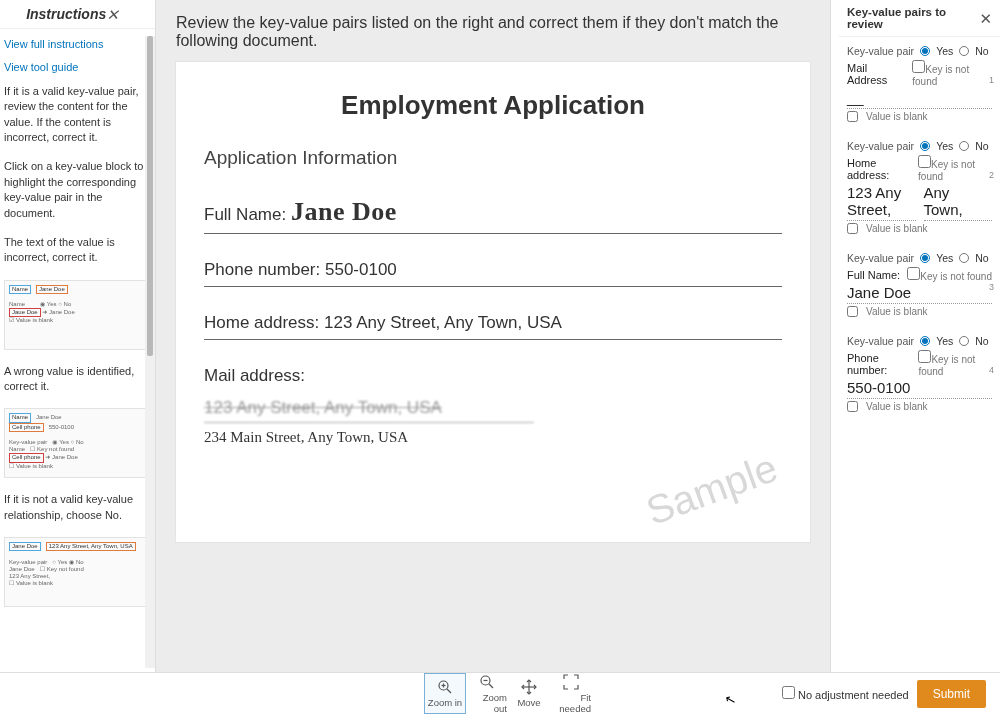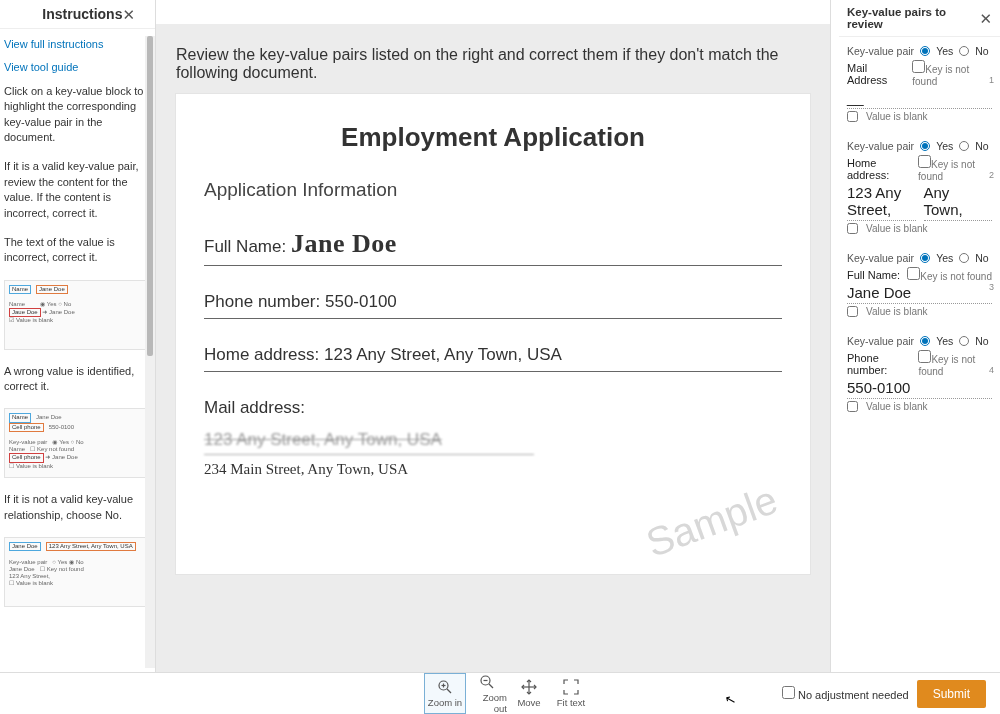--- a/index.html
+++ b/index.html
@@ -21,24 +21,25 @@
   
   .instructions-panel {
     width: 156px;
     border-right: 1px solid #ddd;
     position: relative;
     overflow: hidden;
     background: #fff;
   }
   .instructions-header {
     display: flex;
-    justify-content: flex-end;
+    justify-content: center;
     align-items: center;
     padding: 6px 20px 6px 10px;
     border-bottom: 1px solid #eee;
+    font-style: italic;
   }
   .instructions-header h2 {
     font-size: 14px;
     font-weight: 600;
   }
   .close-x {
     font-size: 15px;
     color: #555;
     cursor: pointer;
     line-height: 1;
@@ -94,24 +95,23 @@
     left: 2px; right: 2px;
     top: 0;
     height: 320px;
     background: #b8b8b8;
     border-radius: 2px;
   }
   
   .center {
     flex: 1;
     background: #ececec;
-    padding-top: 12px;
+    padding-top: 4px;
     position: relative;
     overflow: hidden;
-    margin-top: 24px;
   }
   .question {
     padding: 10px 20px 12px 20px;
     font-size: 16px;
     color: #333;
     background: #ececec;
   }
   .doc {
     margin: 0 20px 20px 20px;
     background: #fff;
@@ -316,22 +316,22 @@
 <div class="main">
 
   <div class="instructions-panel">
     <div class="instructions-header">
       <h2>Instructions</h2>
       <span class="close-x">✕</span>
     </div>
     <div class="instructions-body">
       <span class="link">View full instructions</span>
       <span class="link">View tool guide</span>
+      <p>If it is a valid key-value pair, review the content for the value. If the content is incorrect, correct it.</p>
       <p>Click on a key-value block to highlight the corresponding key-value pair in the document.</p>
-      <p>If it is a valid key-value pair, review the content for the value. If the content is incorrect, correct it.</p>
       <p>The text of the value is incorrect, correct it.</p>
       <div class="example-img">
         <span class="tiny-box">Name</span> &nbsp; <span class="tiny-box orange">Jane Doe</span><br><br>
         Name &nbsp;&nbsp;&nbsp;&nbsp;&nbsp;&nbsp;&nbsp; ◉ Yes ○ No<br>
         <span class="tiny-box red">Jaue Doe</span> ➜ Jane Doe<br>
         ☑ Value is blank
       </div>
       <p>A wrong value is identified, correct it.</p>
       <div class="example-img">
         <span class="tiny-box">Name</span> &nbsp; Jane Doe<br>
@@ -514,21 +514,21 @@
     </div>
     <div class="tool">
       <span class="ticon">
         <svg width="16" height="16" viewBox="0 0 16 16">
             <polyline points="1,5 1,1 5,1" stroke="#555" fill="none" stroke-width="1.2"></polyline>
             <polyline points="11,1 15,1 15,5" stroke="#555" fill="none" stroke-width="1.2"></polyline>
             <polyline points="15,11 15,15 11,15" stroke="#555" fill="none" stroke-width="1.2"></polyline>
             <polyline points="5,15 1,15 1,11" stroke="#555" fill="none" stroke-width="1.2"></polyline>
           </svg>
       </span>
-      <span>Fit text</span>
+      <span>Fit needed</span>
     </div>
   </div>
   <div class="footer-right">
     <label>
       <input type="checkbox" style="">
       <span>No adjustment needed</span>
     </label>
     <button class="submit">Submit</button>
   </div>
 </div>

